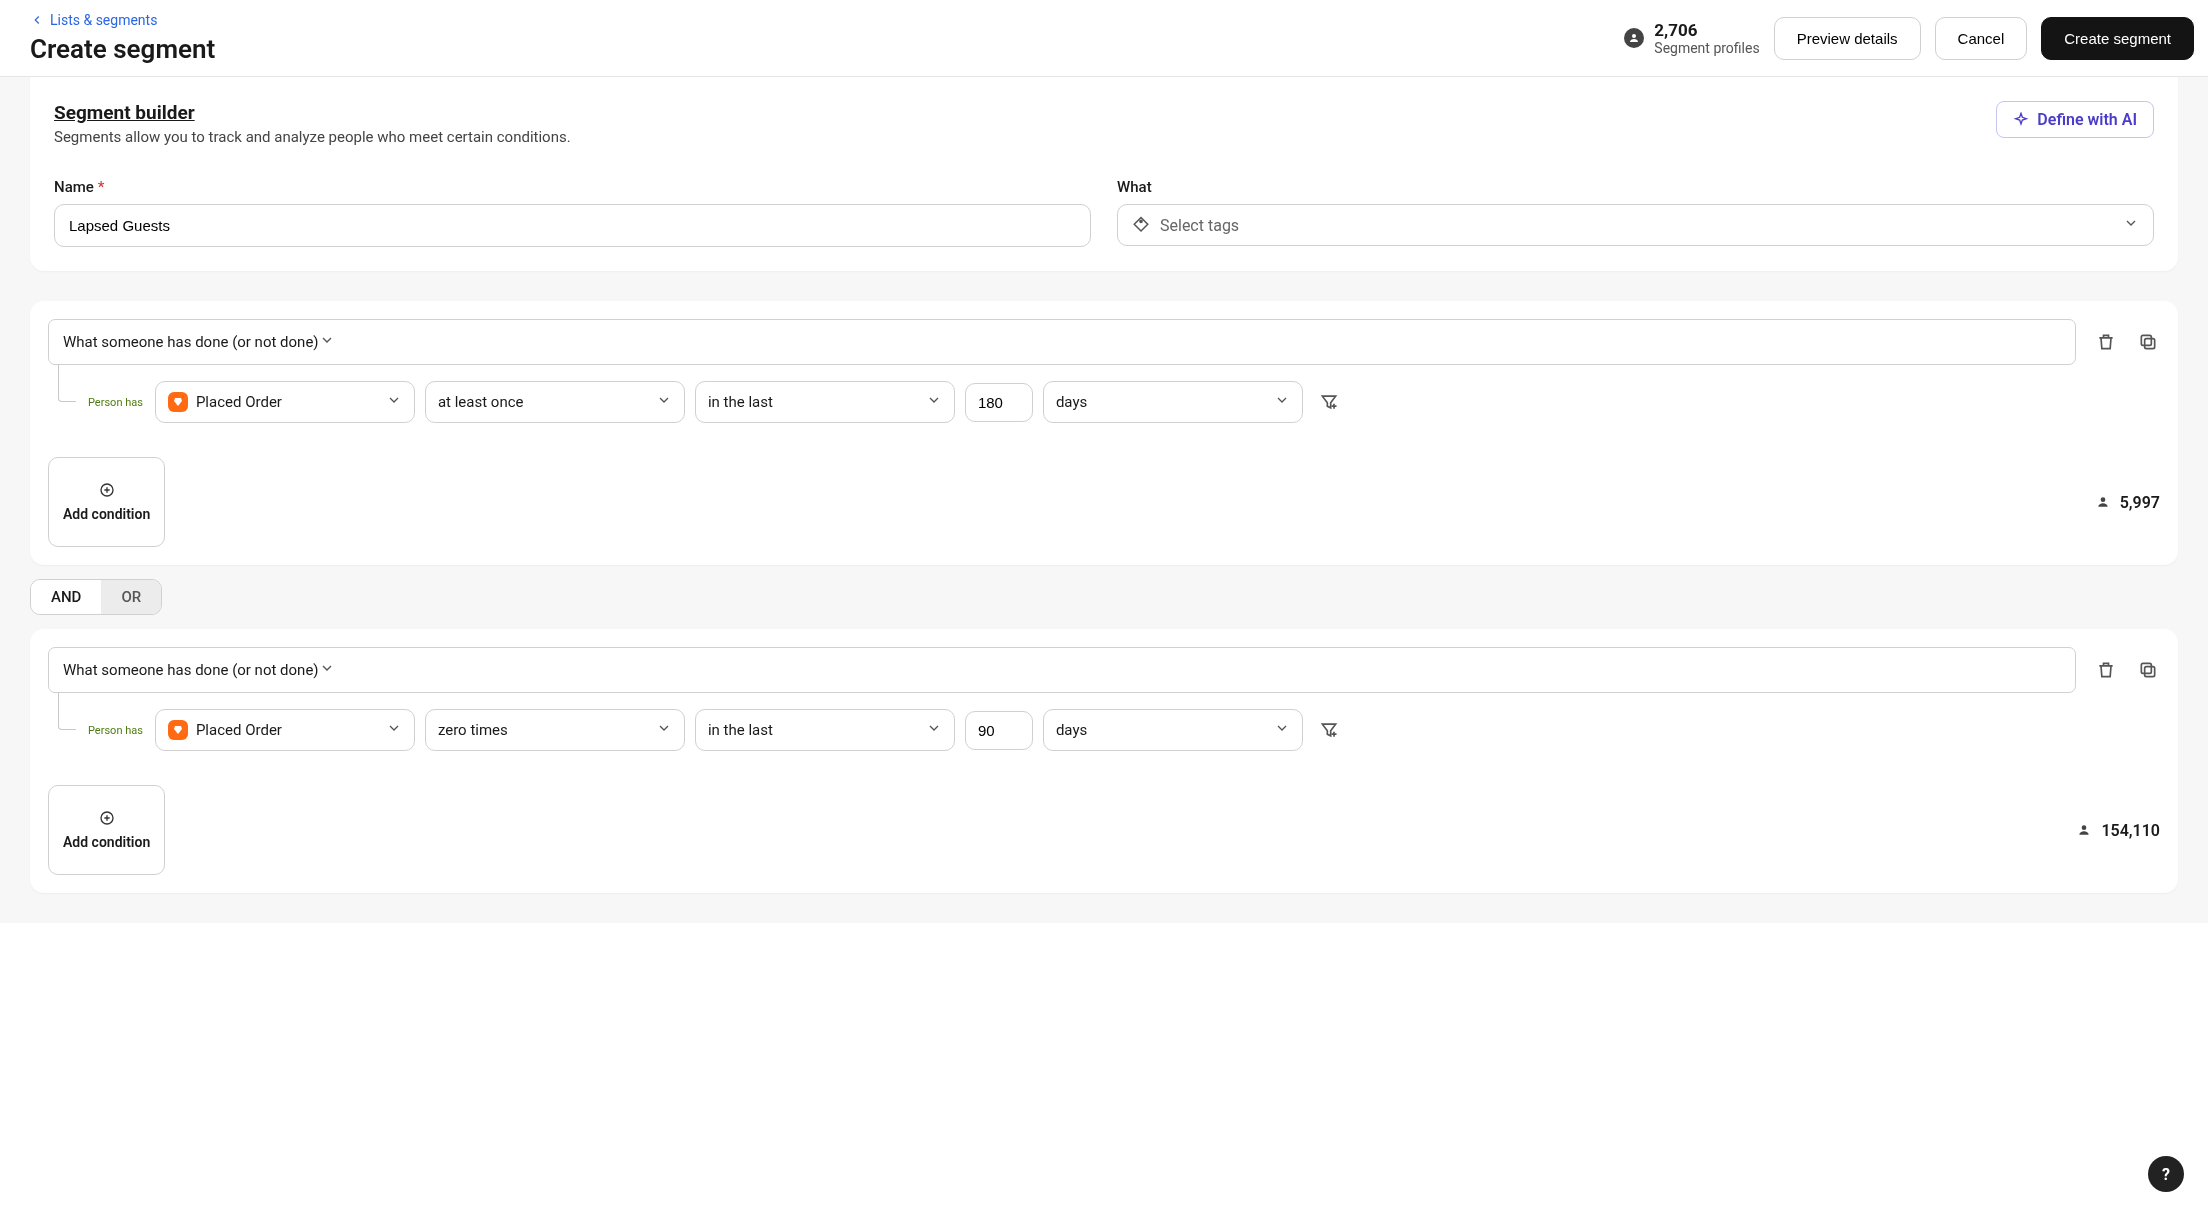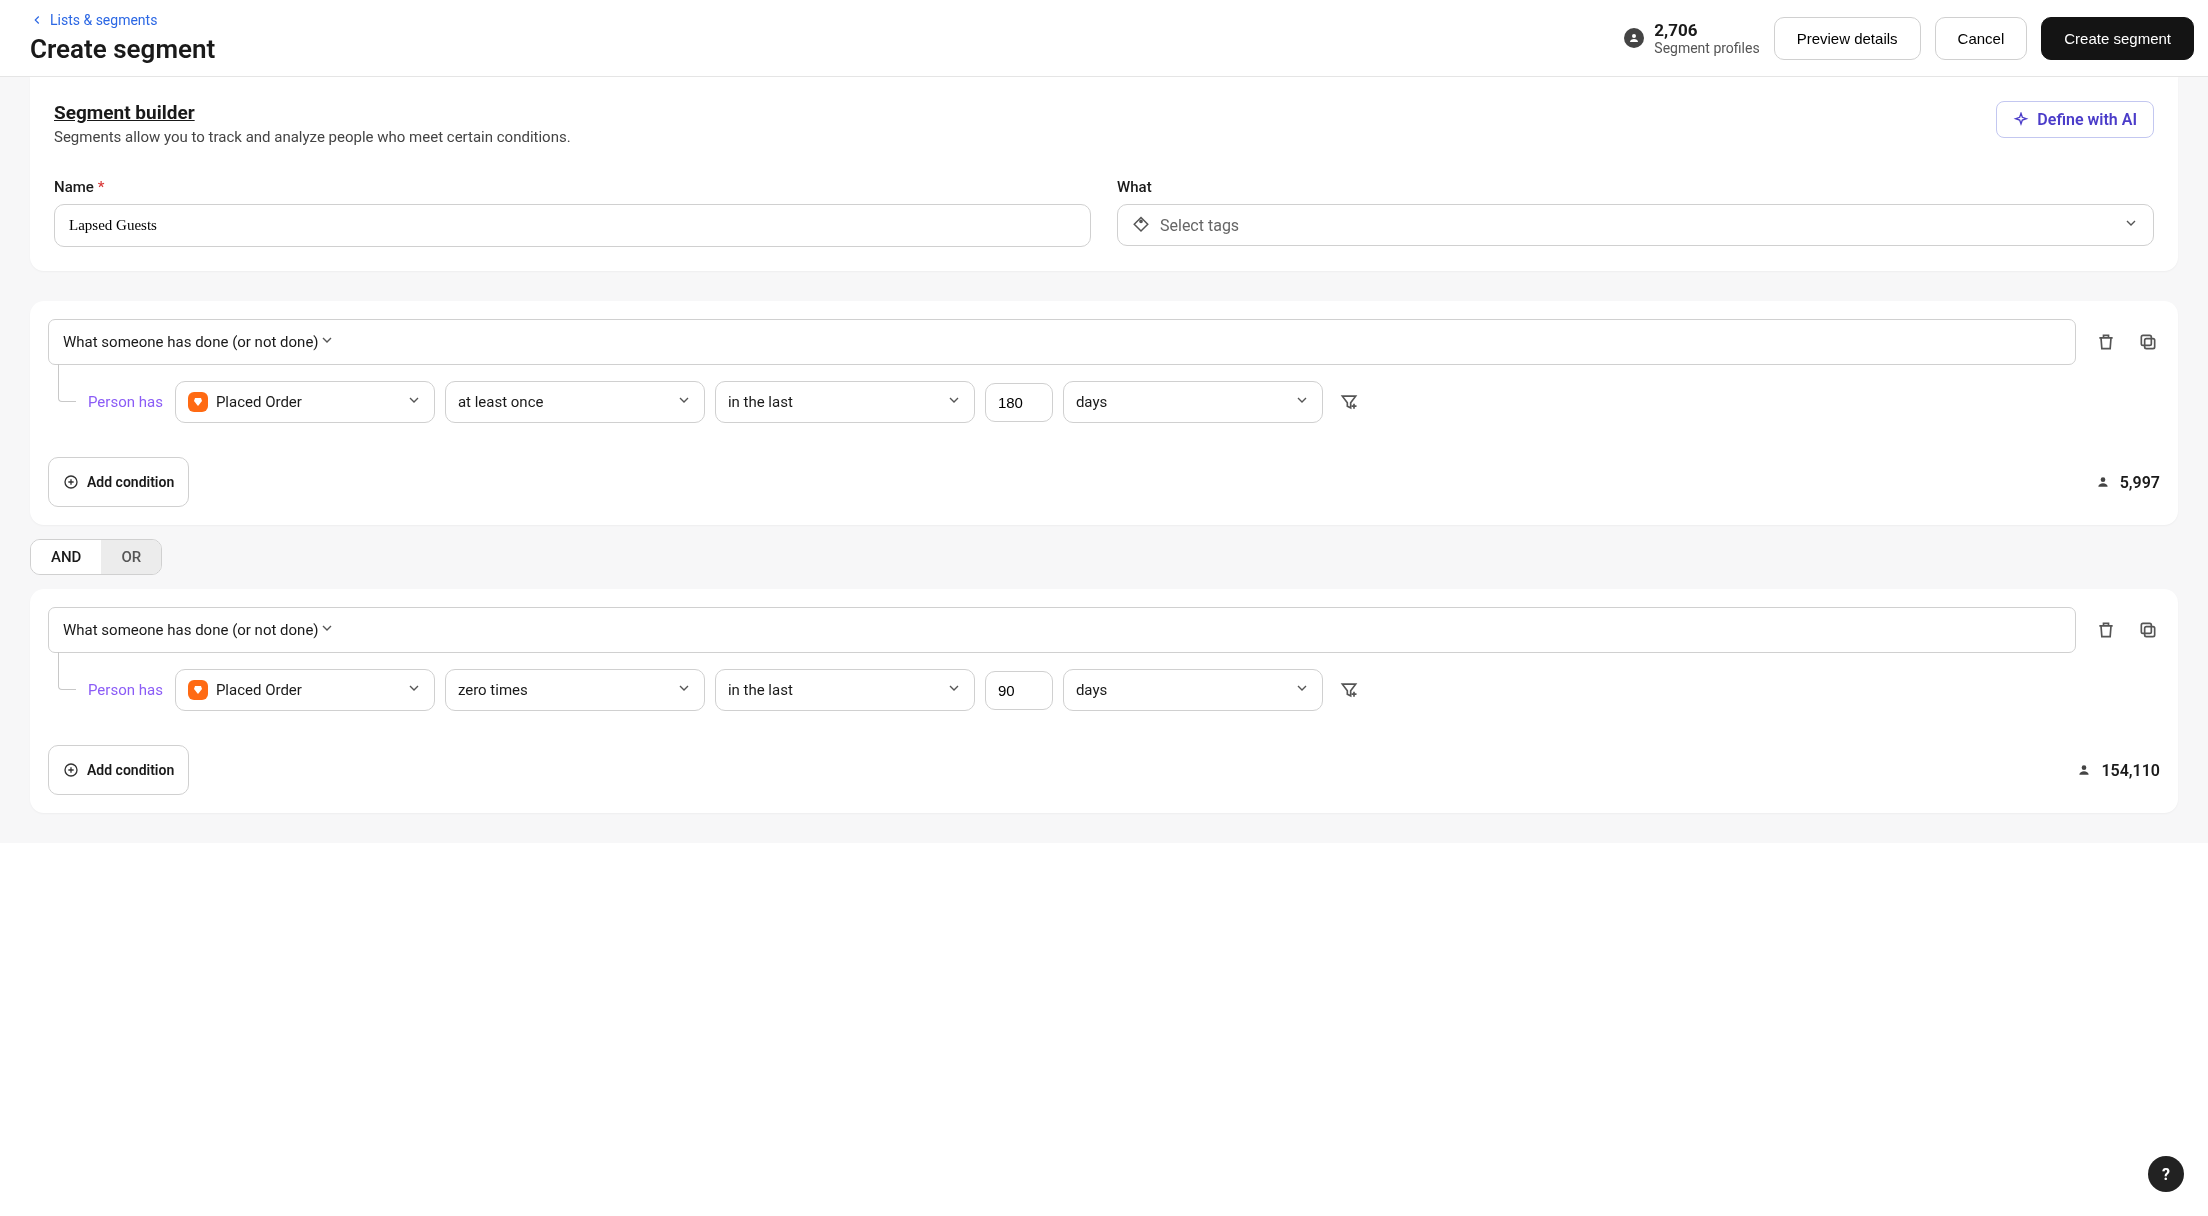--- a/index.html
+++ b/index.html
@@ -88,21 +88,21 @@
     font-weight: 600; padding: 8px 16px; border-radius: 8px;
     cursor: pointer; background: #fff;
   }
   .define-ai-btn svg { width: 16px; height: 16px; }
   .form-row { display: flex; gap: 26px; margin-top: 32px; }
   .field { flex: 1; display: flex; flex-direction: column; gap: 8px; }
   .field-label { font-size: 15px; font-weight: 500; }
   .req { color: #d93b3b; margin-left: 4px; }
   .input {
     border: 1px solid #d0d0d0; border-radius: 10px;
-    padding: 12px 14px; font-size: 15px; width: 100%; font-family: Liberation Serif, serif;
+    padding: 12px 14px; font-size: 15px; width: 100%;
   }
   .tags-input {
     display: flex; align-items: center; gap: 10px;
     border: 1px solid #d0d0d0; border-radius: 10px;
     padding: 10px 14px; cursor: pointer;
     justify-content: space-between;
   }
   .tags-left { display:flex; align-items:center; gap:10px; color:#666; }
   .tags-input svg { width: 18px; height: 18px; stroke: #555; }
 
@@ -137,21 +137,21 @@
     left: 10px; top: -17px; width: 18px; height: 38px;
     border-left: 1.5px solid #c8c8c8;
     border-bottom: 1.5px solid #c8c8c8;
     border-bottom-left-radius: 4px;
   }
   .cond-body-inner {
     margin-left: 40px;
     display:flex; align-items:center; gap:10px;
     flex: 1;
   }
-  .person-text { font-size: 15px; color:#8b5cf6; margin-right: 2px;}
+  .person-text { font-size: 11px; color:#4d7c0f; margin-right: 2px;}
   .select-box {
     border: 1px solid #d0d0d0; border-radius: 10px;
     padding: 10px 12px; font-size: 15px;
     display:flex; align-items:center; gap:10px;
     cursor: pointer; background:#fff;
   }
   .chevron svg { width:16px; height:16px; }
   .event-select { width: 260px; justify-content: space-between;}
   .freq-select { width: 260px; justify-content: space-between;}
   .range-select { width: 260px; justify-content: space-between;}
@@ -168,22 +168,22 @@
   .shop-icon svg { width: 12px; height:12px; fill:#fff;}
   .filter-btn { margin-left: 4px; }
 
   .cond-footer {
     margin-top: 34px;
     display:flex; justify-content: space-between; align-items:center;
   }
   .add-cond {
     display:flex; align-items:center; gap:8px;
     border:1px solid #d0d0d0; border-radius:10px;
-    padding: 16px 14px; font-size:14px; font-weight:600;
-    cursor:pointer; background:#fff;
+    padding: 24px 14px; font-size:14px; font-weight:600;
+    cursor:pointer; background:#fff;flex-direction:column;
   }
   .add-cond svg { width:16px; height:16px; }
   .count-block { display:flex; align-items:center; gap:8px; font-weight:600; font-size:16px;}
   .count-block .person-icon-sm svg { width:14px; height:14px; fill:#444;}
   .count-block .person-icon-sm {
      width:18px; height:18px; display:inline-flex; align-items:center; justify-content:center;
   }
 
   .logic-row {
     margin: 14px 30px 0 30px;

